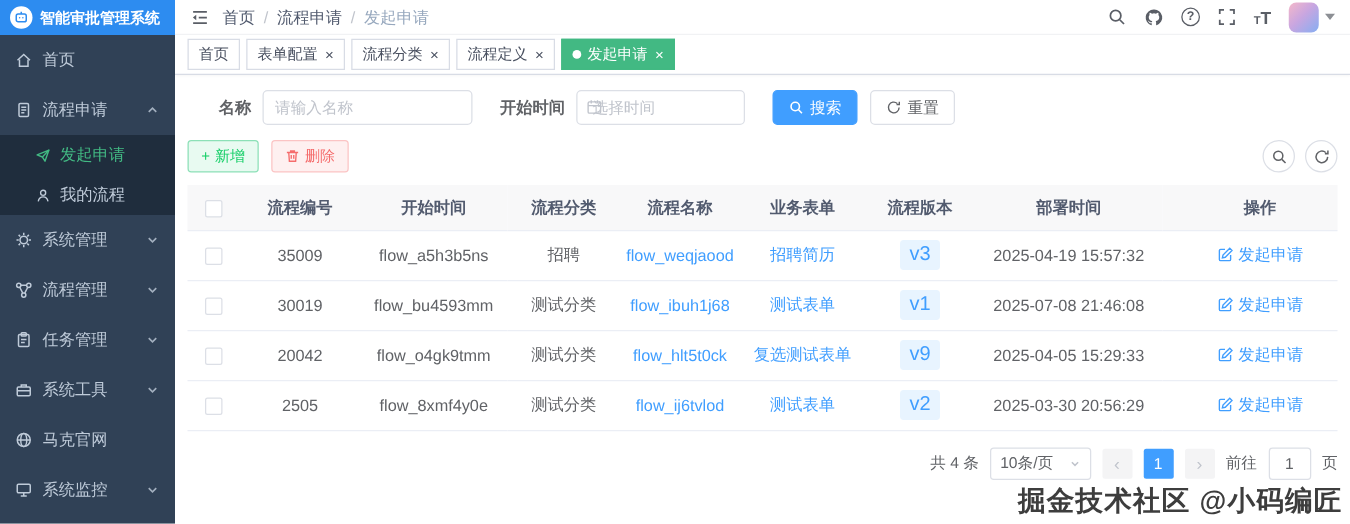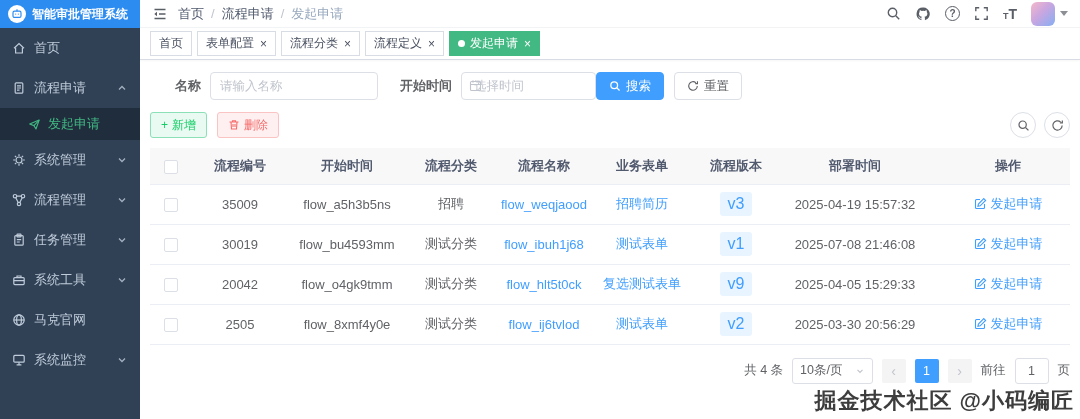--- a/index.html
+++ b/index.html
@@ -51,21 +51,21 @@
   .filter-row { display: flex; align-items: center; margin: 4px 0 12px 0; padding-left: 25px; }
   .f-label { font-size: 13px; font-weight: 700; color: #606266; margin-right: 9px; white-space: nowrap; }
   .f-gap { width: 22px; }
   .text-input { height: 28px; width: 168px; border: 1px solid #dcdfe6; border-radius: 4px; padding: 0 9px; font-size: 12.5px; color: #606266; outline: none; font-family: inherit; }
   .text-input::placeholder { color: #c0c4cc; }
   .date-input-wrap { position: relative; width: 135px; height: 28px; }
   .date-input-wrap svg { position: absolute; left: 8px; top: 7px; }
   .date-input { width: 100%; height: 28px; border: 1px solid #dcdfe6; border-radius: 4px; padding: 0 8px 0 12px; font-size: 12.5px; outline: none; font-family: inherit; }
   .date-input::placeholder { color: #c0c4cc; }
   .btn { height: 28px; display: inline-flex; align-items: center; gap: 5px; padding: 0 12px; border-radius: 4px; font-size: 12.5px; cursor: pointer; border: 1px solid transparent; white-space: nowrap; }
-  .btn-primary { background: #409eff; border-color: #409eff; color: #fff; }
+  .btn-primary { background: #409eff; border-color: #409eff; color: #fff; margin-left: 22px; }
   .btn-plain { background: #fff; border-color: #dcdfe6; color: #606266; margin-left: 10px; }
 
   
   .toolbar-row { display: flex; align-items: center; gap: 10px; margin-bottom: 10px; }
   .btn-sm { height: 26px; padding: 0 10px; font-size: 12px; border-radius: 3px; display: inline-flex; align-items: center; gap: 4px; cursor: pointer; }
   .btn-add { background: #e8faf1; border: 1px solid #8ce0b7; color: #13ce66; }
   .btn-del { background: #fef0f0; border: 1px solid #fbc4c4; color: #f56c6c; }
   .tool-icons { margin-left: auto; display: flex; gap: 8px; }
   .circle-btn { width: 26px; height: 26px; border-radius: 50%; border: 1px solid #dcdfe6; background: #fff; display: flex; align-items: center; justify-content: center; color: #606266; cursor: pointer; }
 
@@ -128,20 +128,27 @@
           </svg>
       </div>
 
       <div class="submenu">
         <div class="submenu-item active">
           <svg width="13" height="13" viewBox="0 0 14 14" fill="none" stroke="currentColor" stroke-width="1.2" stroke-linejoin="round">
               <path d="M1.8 6.4 12 2.2 8.6 11.8 6.4 8.2Z"></path>
               <path d="M6.4 8.2 12 2.2"></path>
             </svg>
           <span>发起申请</span>
+        </div>
+        <div class="submenu-item">
+          <svg width="13" height="13" viewBox="0 0 14 14" fill="none" stroke="currentColor" stroke-width="1.2">
+              <circle cx="7" cy="4.6" r="2.2"></circle>
+              <path d="M2.8 12c.5-2.6 2.2-3.9 4.2-3.9s3.7 1.3 4.2 3.9"></path>
+            </svg>
+          <span>我的流程</span>
         </div>
       </div>
 
       <div class="menu-item">
         <svg class="mi" width="14" height="14" viewBox="0 0 14 14" fill="none" stroke="currentColor" stroke-width="1.2">
             <circle cx="7" cy="7" r="3"></circle>
             <path d="M7 1.2v1.8M7 11v1.8M1.2 7h1.8M11 7h1.8M2.9 2.9l1.3 1.3M9.8 9.8l1.3 1.3M2.9 11.1l1.3-1.3M9.8 4.2l1.3-1.3"></path>
           </svg>
         <span>系统管理</span>
         <svg class="chev" width="12" height="12" viewBox="0 0 12 12" fill="none" stroke="currentColor" stroke-width="1.3">

